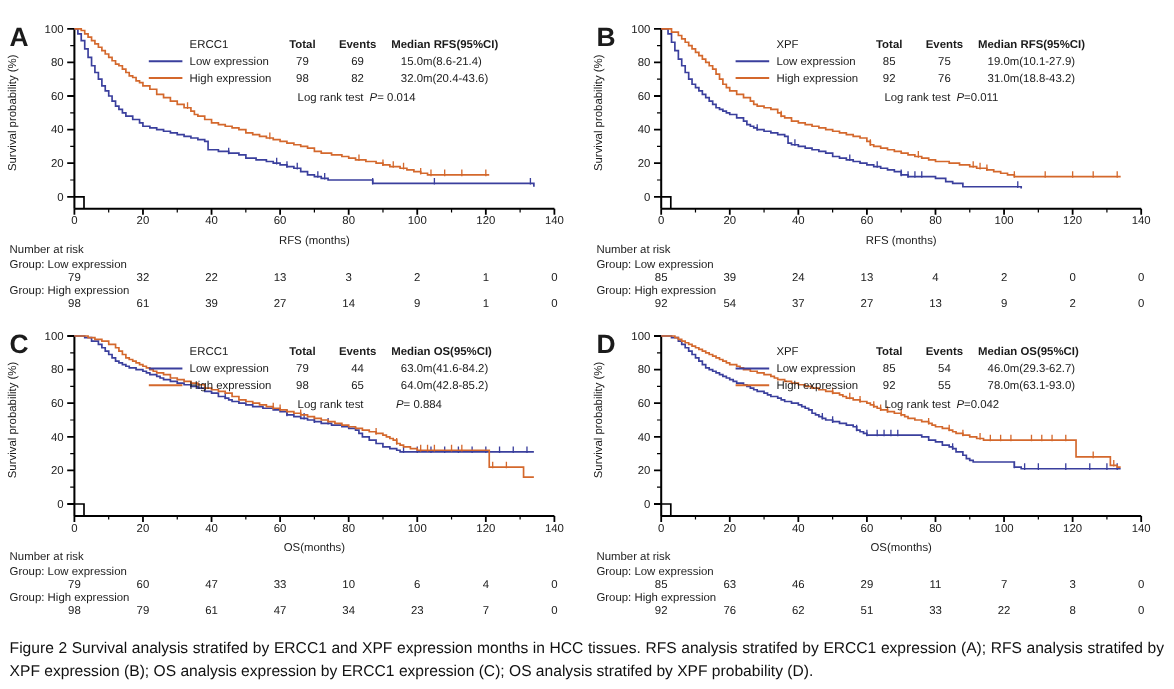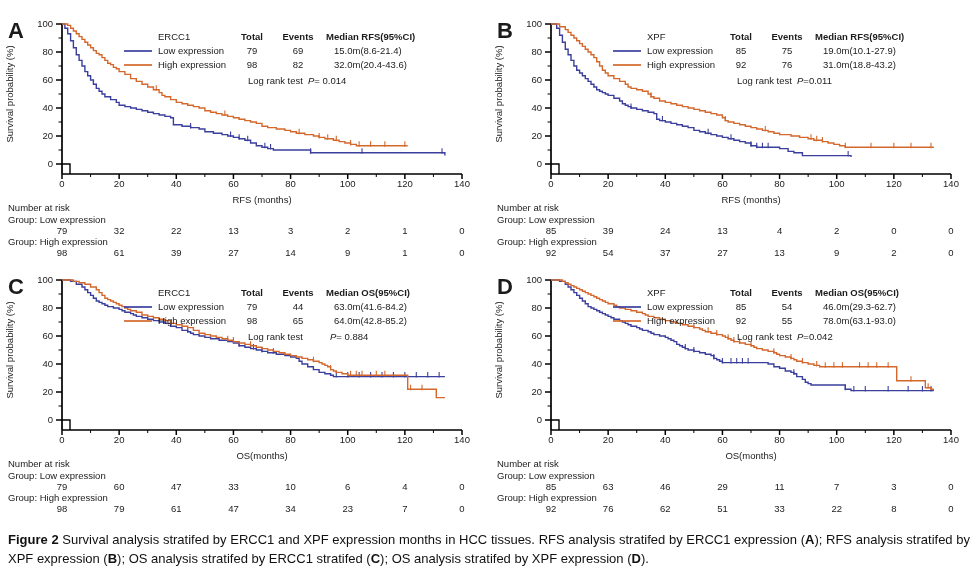--- a/index.html
+++ b/index.html
@@ -7,21 +7,21 @@
     width:978px;height:574px;background:#ffffff;position:relative;
     font-family:"Liberation Sans", sans-serif;color:#1b1b1b;overflow:hidden;
   }
   .panel{position:absolute;width:489px;height:256px;}
   .pA{left:0;top:4px;} .pB{left:489px;top:4px;} .pC{left:0;top:260px;} .pD{left:489px;top:260px;}
   svg{font-family:inherit;display:block;}
   .caption{
     position:absolute;left:8px;top:518px;width:962px;
     font-size:13px;line-height:1.45;text-align:justify;color:#111;
   }
-  .caption b{font-weight:bold;}
+  .caption b{font-weight:normal;}
 </style>
 </head>
 <body>
 
 <div>
   <section class="panel pA">
     <svg width="489" height="256" viewBox="0 0 489 256">
         <text x="8" y="34" font-size="22" text-anchor="start" fill="#1b1b1b" font-weight="bold" font-style="normal">A</text>
         <text x="13" y="90" font-size="9.5" text-anchor="middle" fill="#1b1b1b" font-weight="normal" font-style="normal" transform="rotate(-90 13 90)">Survival probability (%)</text>
         <path d="M 62 20 V 170 M 62 170 H 462" stroke="#000000" stroke-width="1.7" fill="none"></path>
@@ -460,14 +460,14 @@
         <text x="62" y="252" font-size="9.5" text-anchor="middle" fill="#1b1b1b" font-weight="normal" font-style="normal">92</text>
         <text x="119.14285714285714" y="252" font-size="9.5" text-anchor="middle" fill="#1b1b1b" font-weight="normal" font-style="normal">76</text>
         <text x="176.28571428571428" y="252" font-size="9.5" text-anchor="middle" fill="#1b1b1b" font-weight="normal" font-style="normal">62</text>
         <text x="233.42857142857142" y="252" font-size="9.5" text-anchor="middle" fill="#1b1b1b" font-weight="normal" font-style="normal">51</text>
         <text x="290.57142857142856" y="252" font-size="9.5" text-anchor="middle" fill="#1b1b1b" font-weight="normal" font-style="normal">33</text>
         <text x="347.7142857142857" y="252" font-size="9.5" text-anchor="middle" fill="#1b1b1b" font-weight="normal" font-style="normal">22</text>
         <text x="404.85714285714283" y="252" font-size="9.5" text-anchor="middle" fill="#1b1b1b" font-weight="normal" font-style="normal">8</text>
         <text x="462" y="252" font-size="9.5" text-anchor="middle" fill="#1b1b1b" font-weight="normal" font-style="normal">0</text>
       </svg>
   </section>
-  <p class="caption"><b>Figure 2 </b><span>Survival analysis stratifed by ERCC1 and XPF expression months in HCC tissues. RFS analysis stratifed by ERCC1 expression (</span><b>A</b><span>); RFS analysis stratifed by XPF expression (</span><b>B</b><span>); OS analysis stratifed by ERCC1 stratifed (</span><b>C</b><span>); OS analysis stratifed by XPF expression (</span><b>D</b><span>).</span></p>
+  <p class="caption"><b>Figure 2 </b><span>Survival analysis stratifed by ERCC1 and XPF expression months in HCC tissues. RFS analysis stratifed by ERCC1 expression (</span><b>A</b><span>); RFS analysis stratifed by XPF expression (</span><b>B</b><span>); OS analysis expression by ERCC1 expression (</span><b>C</b><span>); OS analysis stratifed by XPF probability (</span><b>D</b><span>).</span></p>
 </div>
 
 </body></html>

